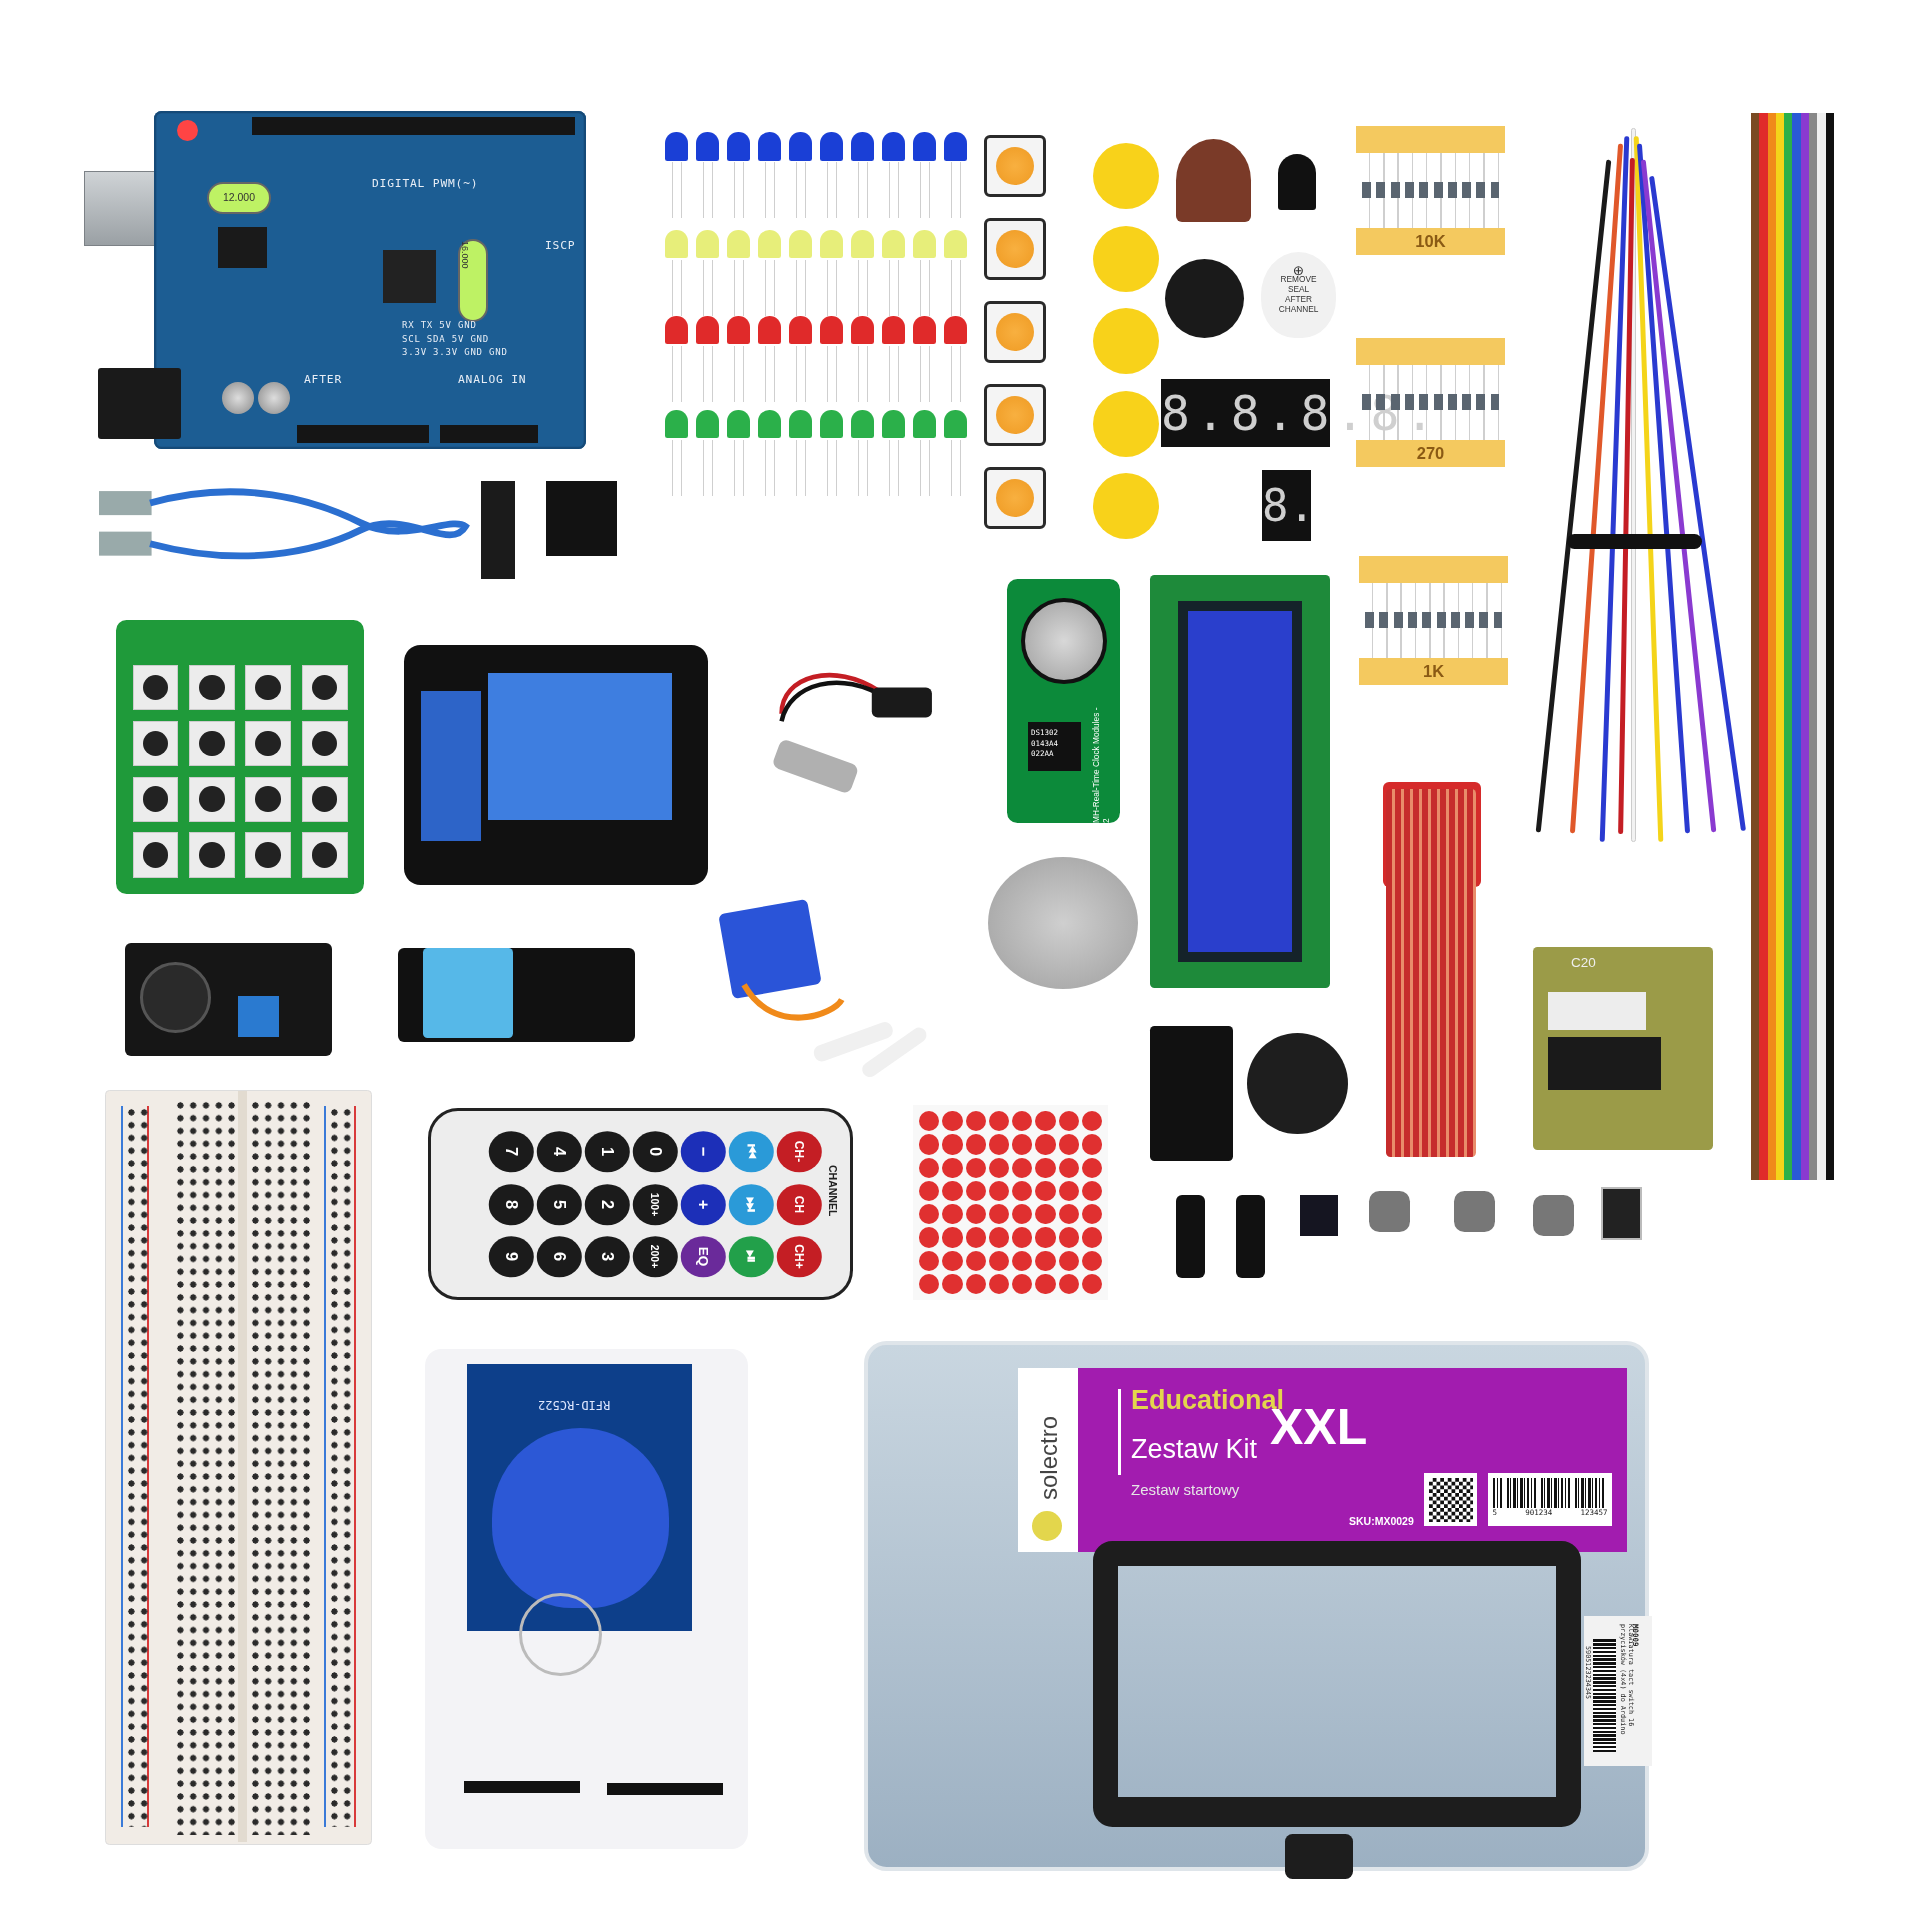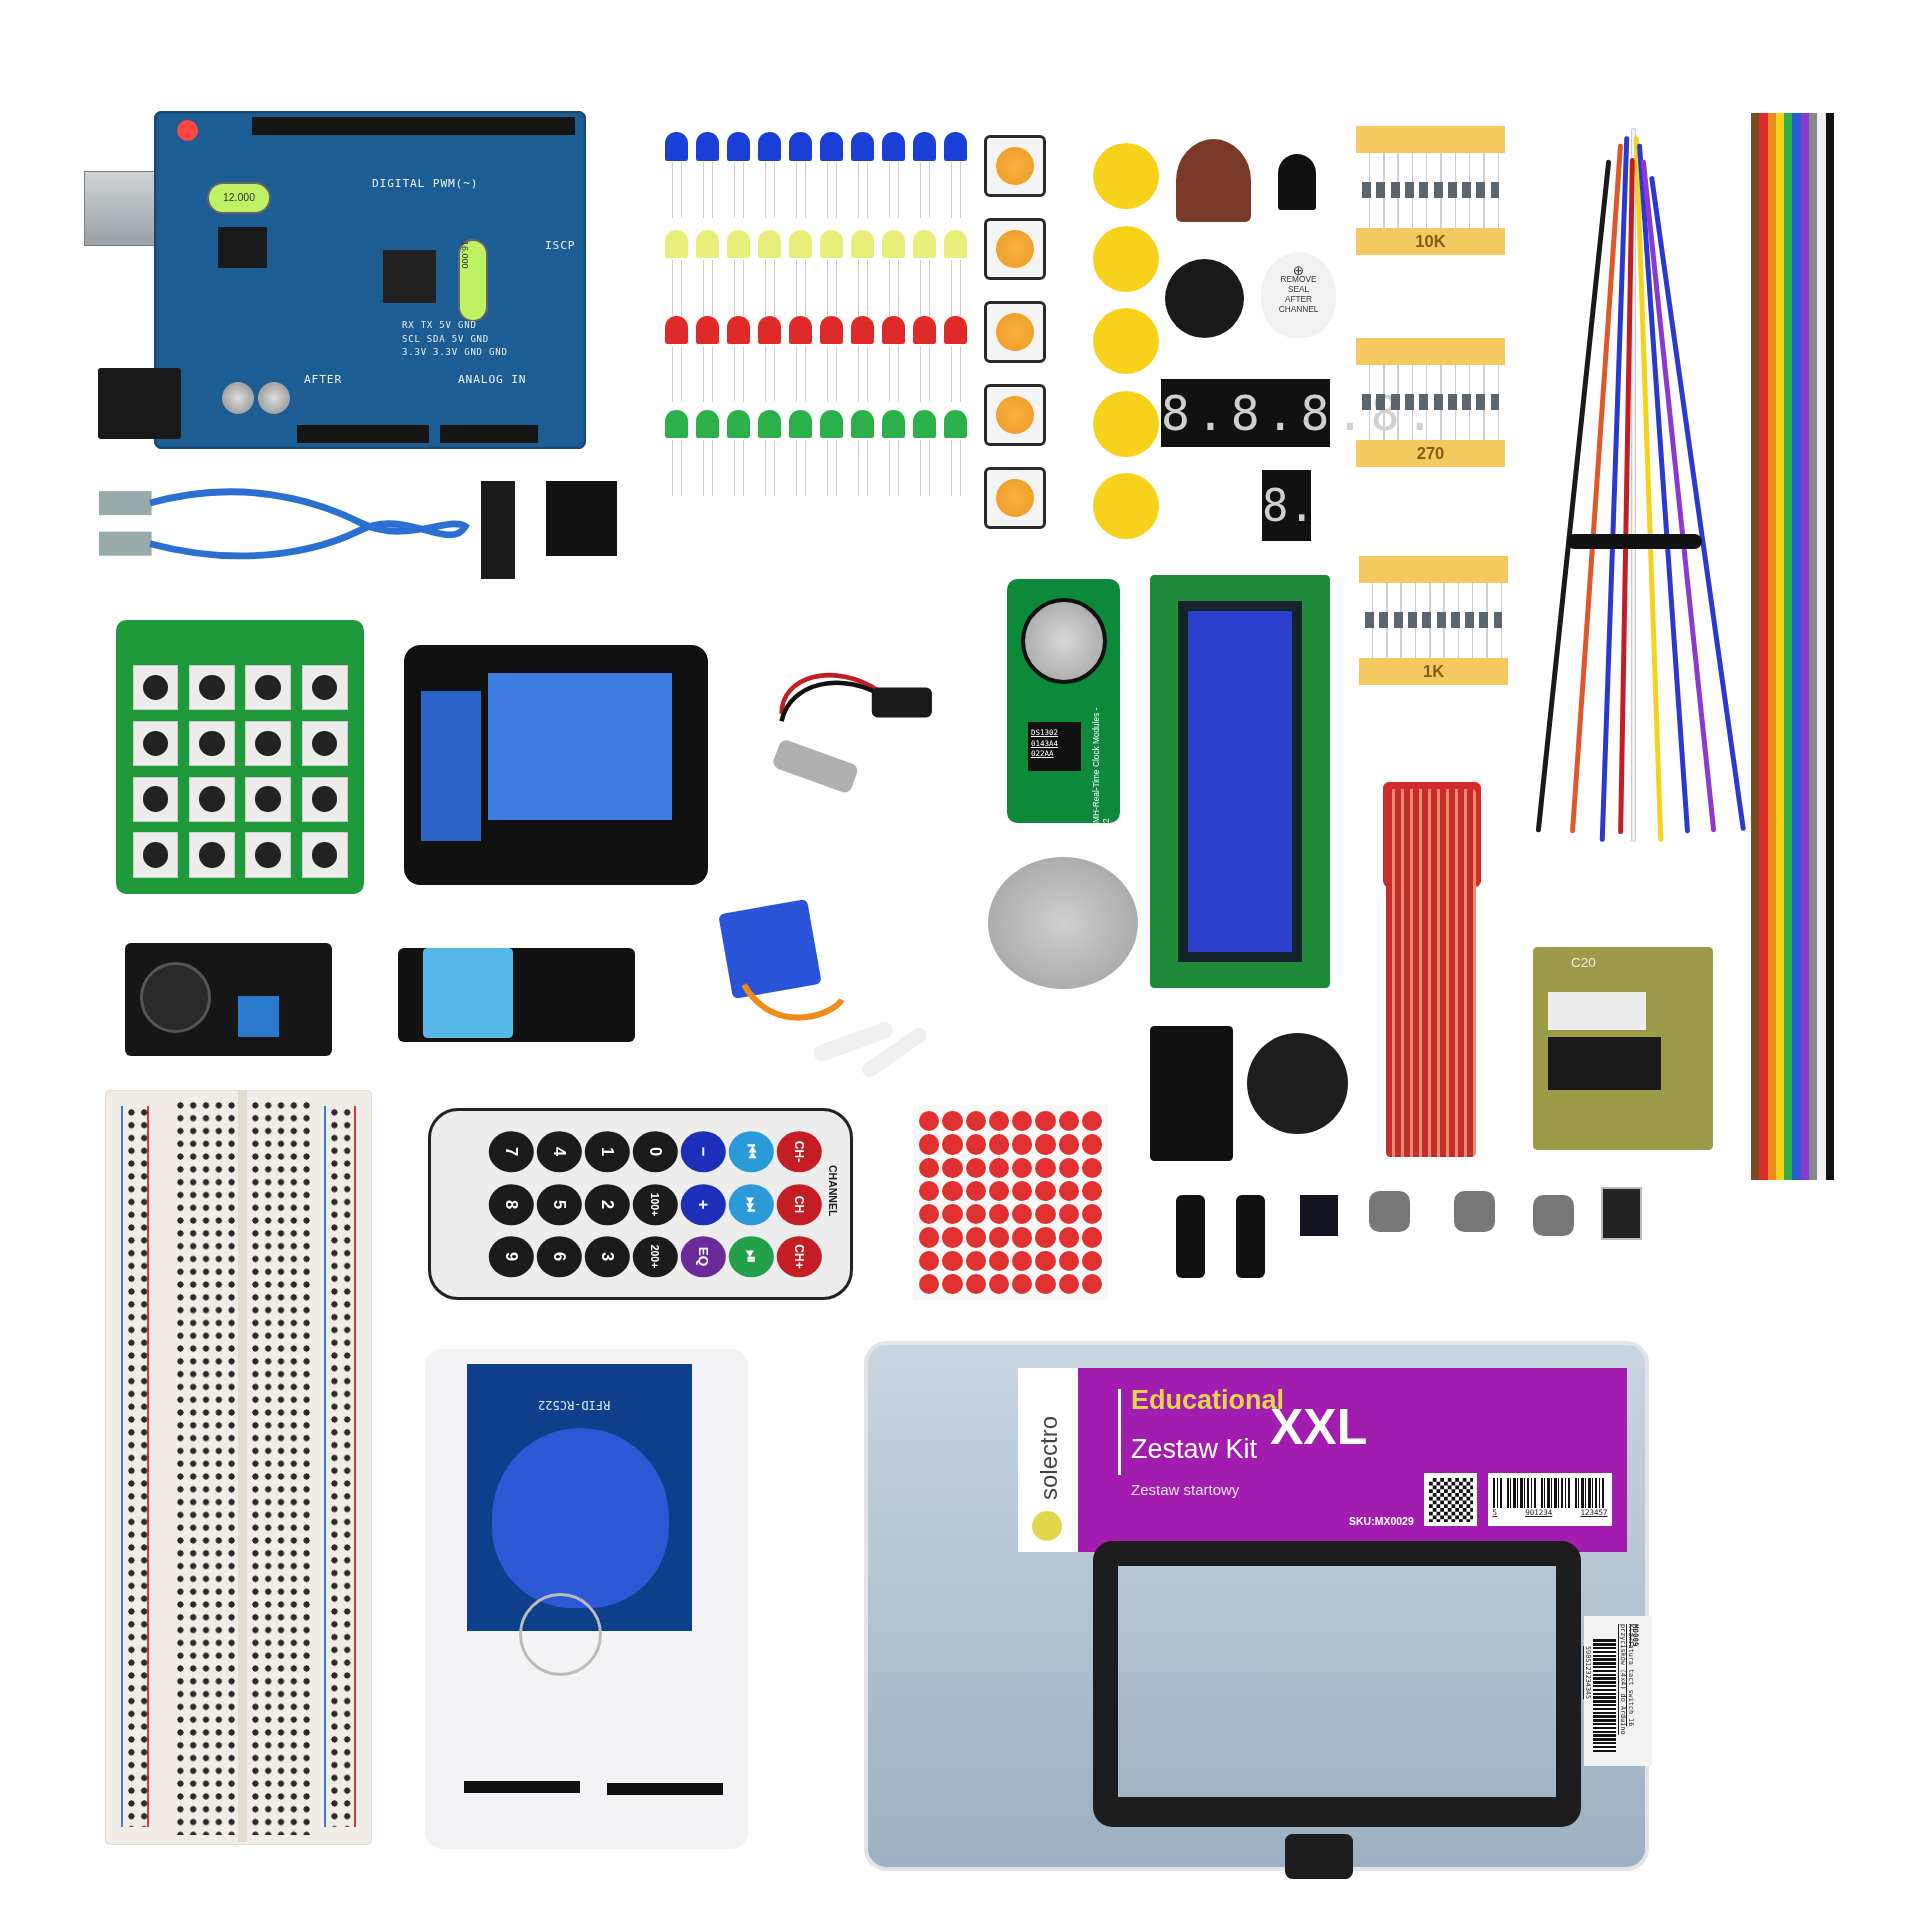--- a/index.html
+++ b/index.html
@@ -83,21 +83,21 @@
   .latch { left: 1285px; top: 1834px; width: 68px; height: 45px; background: #1d1d1d; border-radius: 7.5px; }
   .side-label { left: 1584px; top: 1616px; width: 68px; height: 150px; background: #f2f2f2; }
 
   .lbl-educational { color: #e3d64c; font-size: 27px; font-weight: bold; }
   .lbl-starter { color: #ffffff; font-size: 27px; }
   .lbl-xxl { color: #ffffff; font-size: 50px; font-weight: bold; }
   .lbl-zestaw { color: #e6e6e6; font-size: 15px; }
   .lbl-sku { color: #ffffff; font-size: 10.5px; font-weight: bold; }
   .lbl-brand { color: #444; font-size: 24px; transform: rotate(-90deg); transform-origin: left top; white-space: nowrap; }
   .barcode { background: repeating-linear-gradient(90deg,#111 0 2.3px,#fff 2.3px 3.8px,#111 3.8px 4.5px,#fff 4.5px 6.8px); }
-  .tiny { font-size: 9px; color: #222; font-family: "DejaVu Sans Mono", monospace; text-decoration: underline; }
+  .tiny { font-size: 9px; color: #222; font-family: "DejaVu Sans Mono", monospace; }
   .vtext { writing-mode: vertical-rl; }
 
   .seg4 { left: 1161px; top: 379px; width: 169px; height: 68px; background: #111; color: #cfcfcf; font-family: "DejaVu Sans Mono", monospace; font-size: 48px; text-align: center; letter-spacing: 6px; line-height: 68px; }
   .seg1 { left: 1262px; top: 470px; width: 49px; height: 71px; background: #111; color: #cfcfcf; font-family: "DejaVu Sans Mono", monospace; font-size: 44px; text-align: center; line-height: 71px; }
   .buzzer { width: 79px; height: 79px; border-radius: 50%; background: #1a1a1a; }
   .buzzer-seal { background: #f1f1f1; color: #333; font-size: 8.3px; text-align: center; line-height: 9.8px; padding-top: 13.5px; }
 </style>
 </head>
 <body>
 

